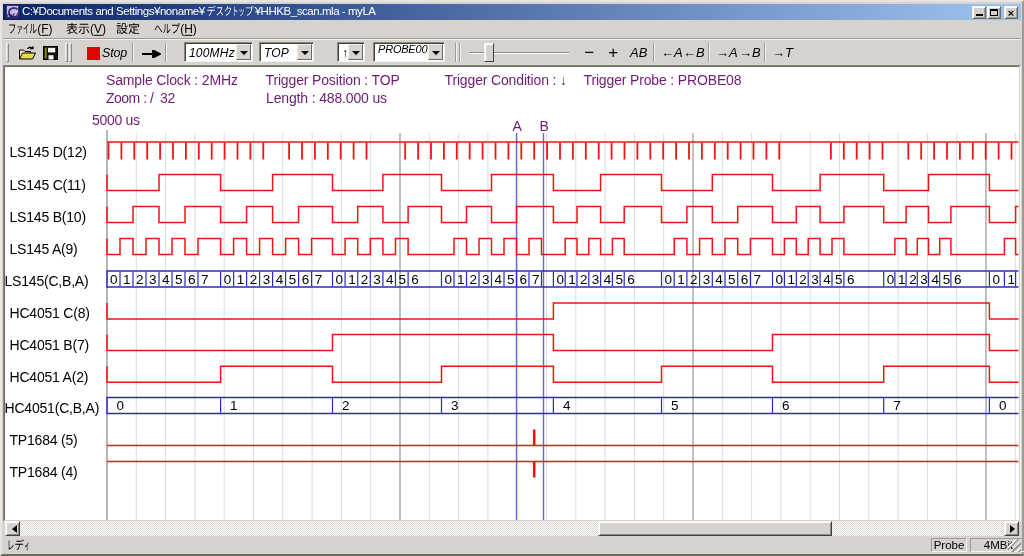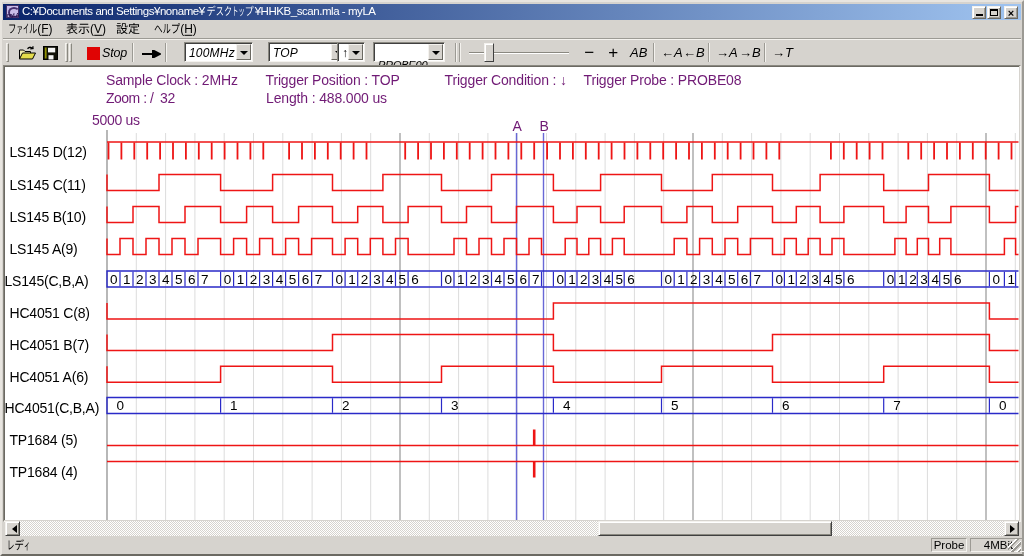--- a/index.html
+++ b/index.html
@@ -85,30 +85,30 @@
   <div class="ttext" style="left:99px;top:6px;font-size:12.5px;letter-spacing:-0.2px">Stop</div>
   <div class="tsep" style="left:129px"></div>
   <svg class="abs" style="left:139px;top:10px" width="19" height="8" viewBox="0 0 19 8">
       <path d="M0,4 H12 M11,0.5 L18,4 L11,7.5 Z" stroke="#000" stroke-width="2" fill="#000"></path>
     </svg>
   <div class="tsep" style="left:162px"></div>
   <div class="combo" style="left:181px;width:69px">
       <span class="val">100MHz</span>
       <span class="drop"></span>
     </div>
-  <div class="combo" style="left:265px;width:80px">
+  <div class="combo" style="left:256px;width:55px">
       <span class="val">TOP</span>
       <span class="drop"></span>
     </div>
   <div class="combo" style="left:334px;width:28px">
       <span class="val">↑</span>
       <span class="drop"></span>
     </div>
   <div class="combo" style="left:370px;width:72px">
-      <span class="val" style="font-size:11px;letter-spacing:-0.2px;top:16px">PROBE00</span>
+      <span class="val" style="font-size:11px;letter-spacing:-0.2px;top:0">PROBE00</span>
       <span class="drop"></span>
     </div>
   <div class="tsep" style="left:452px"></div>
   <div class="tsep" style="left:456px"></div>
   <div class="abs" style="left:466px;top:12px;width:100px;height:2px;border-top:1px solid #8a8880;border-bottom:1px solid #fff"></div>
   <div class="abs" style="left:481px;top:3px;width:10px;height:19px;background:#d6d3ce;border:1px solid;border-color:#f4f2ee #404040 #404040 #f4f2ee;box-shadow:inset 1px 1px 0 #fff"></div>
   <div class="ttext" style="left:581px;top:3px;font-size:17px">−</div>
   <div class="ttext" style="left:605px;top:3px;font-size:17px">+</div>
   <div class="ttext" style="left:627px;top:5px">AB</div>
   <div class="tsep" style="left:650px"></div>
@@ -134,21 +134,21 @@
 <div class="info" style="left:512.5px;top:118px">A</div>
 <div class="info" style="left:539.5px;top:118px">B</div>
 
 <div class="chl" style="left:9.5px;top:145.4px">LS145 D(12)</div>
 <div class="chl" style="left:9.5px;top:178.0px">LS145 C(11)</div>
 <div class="chl" style="left:9.5px;top:209.9px">LS145 B(10)</div>
 <div class="chl" style="left:9.5px;top:241.9px">LS145 A(9)</div>
 <div class="chl" style="left:4.5px;top:274.4px">LS145(C,B,A)</div>
 <div class="chl" style="left:9.5px;top:306.4px">HC4051 C(8)</div>
 <div class="chl" style="left:9.5px;top:337.9px">HC4051 B(7)</div>
-<div class="chl" style="left:9.5px;top:369.7px">HC4051 A(6)</div>
+<div class="chl" style="left:9.5px;top:369.7px">HC4051 A(2)</div>
 <div class="chl" style="left:4.5px;top:400.9px">HC4051(C,B,A)</div>
 <div class="chl" style="left:9.5px;top:432.9px">TP1684 (5)</div>
 <div class="chl" style="left:9.5px;top:464.9px">TP1684 (4)</div>
 
 <svg class="abs" style="left:0;top:0;z-index:9" width="1024" height="556" viewBox="0 0 1024 556">
 <defs>
       <path id="g7" d="M865 505Q861 499 855 492Q849 484 845 478Q834 460 814 431Q793 401 766 367Q739 332 708 300Q676 267 642 244L577 289Q612 311 646 344Q680 376 708 411Q735 445 749 469Q735 469 698 469Q660 469 610 469Q559 469 504 470Q449 470 399 470Q350 470 315 470Q281 470 271 470Q249 470 225 469Q200 468 177 466V549Q198 546 224 544Q249 542 271 542Q281 542 317 542Q353 542 405 542Q458 542 515 542Q572 542 624 542Q677 542 715 542Q754 542 765 542Q773 542 783 543Q794 544 804 545Q814 546 820 547ZM529 402Q529 338 524 281Q520 225 507 174Q494 124 469 79Q443 35 401 -4Q359 -43 296 -79L225 -23Q242 -17 259 -9Q277 0 294 11Q362 56 394 108Q427 160 437 219Q448 277 448 342Q448 357 446 372Q445 388 442 402Z"></path>
       <path id="g16" d="M122 258Q188 274 256 300Q323 326 382 355Q442 384 482 409Q530 438 575 473Q619 509 657 545Q695 581 720 613L782 553Q754 522 711 484Q669 447 619 410Q569 373 516 341Q485 322 444 301Q403 280 357 259Q311 238 260 219Q210 199 160 184ZM473 364 556 384V10Q556 -5 557 -23Q557 -40 558 -55Q559 -70 561 -78H469Q470 -70 471 -55Q472 -40 472 -23Q473 -5 473 10Z"></path>
       <path id="g8" d="M86 361Q216 396 328 446Q440 496 523 548Q575 581 625 619Q674 658 718 700Q762 742 796 783L863 721Q821 676 772 633Q723 590 668 551Q614 511 555 474Q500 441 431 406Q362 371 284 340Q206 309 126 283ZM507 506 593 532V76Q593 57 593 36Q594 15 595 -3Q597 -21 599 -31H501Q502 -21 504 -3Q505 15 506 36Q507 57 507 76Z"></path>
       <path id="g2" d="M872 625Q865 615 859 600Q853 584 849 572Q836 522 811 463Q786 403 751 343Q716 282 671 228Q603 145 508 76Q414 8 273 -44L201 21Q293 48 366 87Q439 125 497 172Q555 219 600 272Q639 318 671 373Q704 428 727 484Q750 539 760 584H389L421 656Q433 656 466 656Q499 656 541 656Q584 656 626 656Q668 656 699 656Q731 656 740 656Q760 656 777 658Q794 661 805 666ZM537 777Q524 757 512 734Q500 712 493 698Q463 643 418 580Q373 516 311 454Q249 392 168 338L99 390Q164 428 215 473Q266 518 304 564Q343 610 370 652Q397 694 413 728Q421 741 431 764Q440 788 444 807Z"></path>

